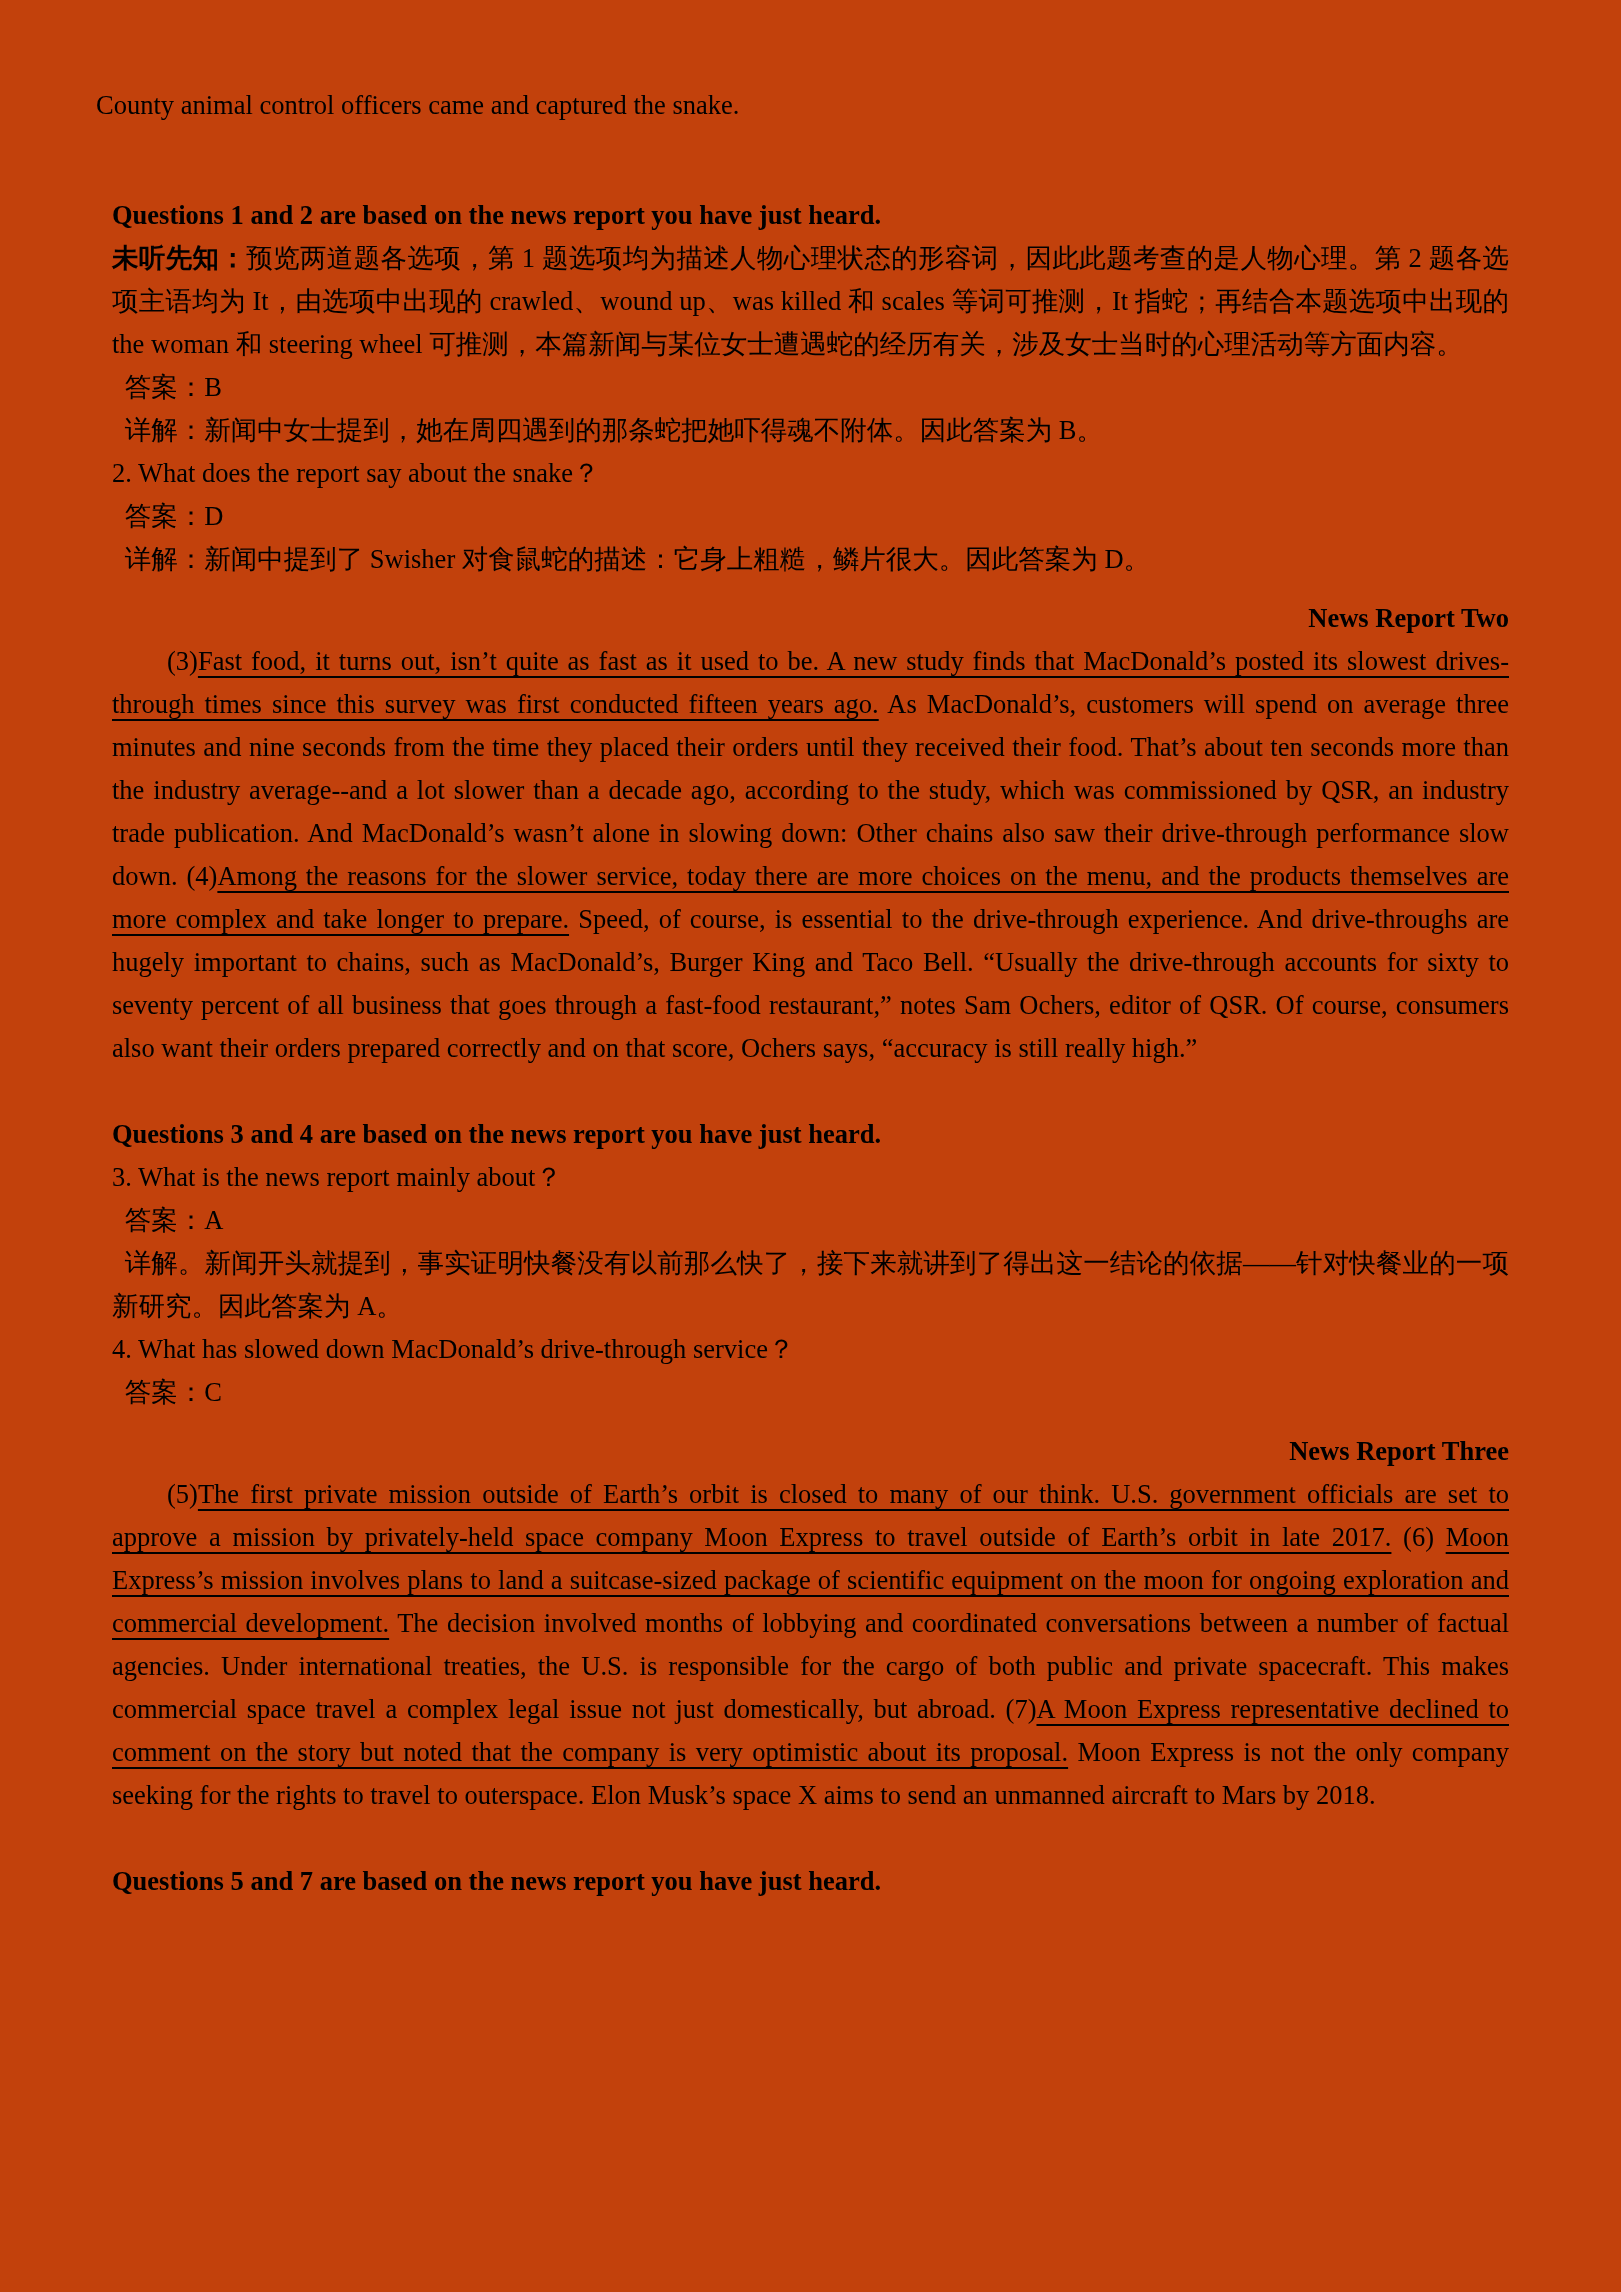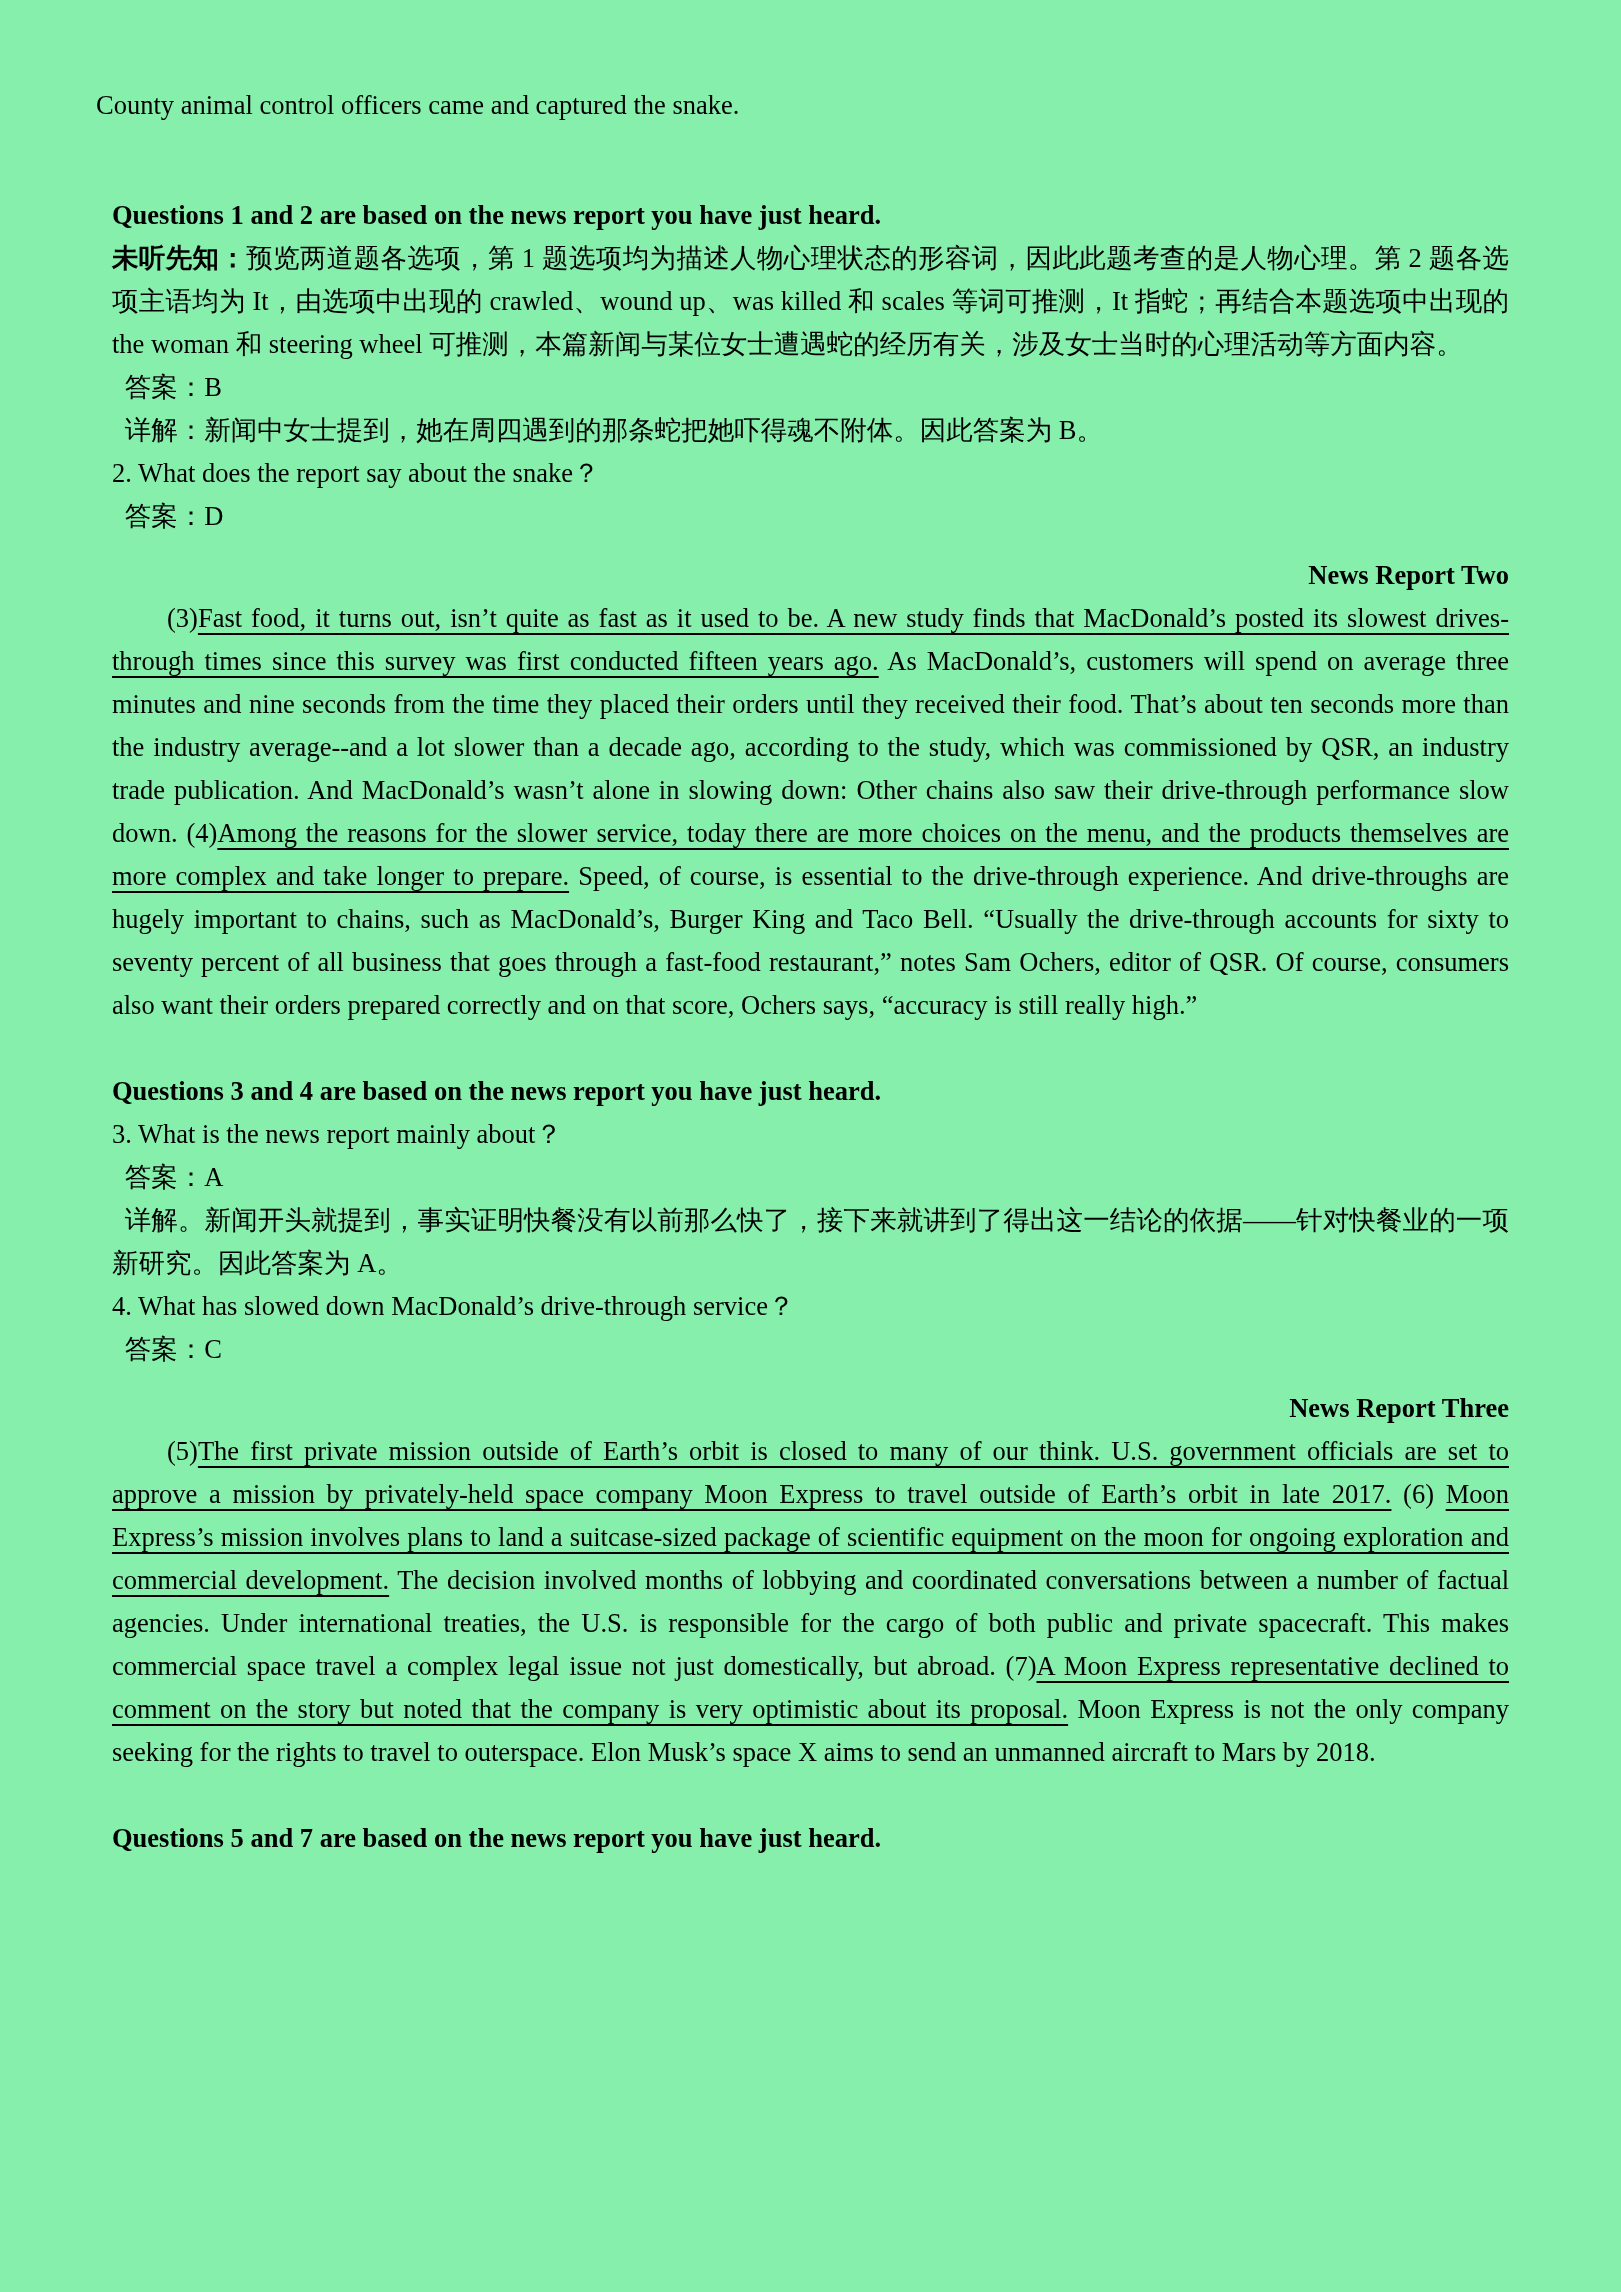--- a/index.html
+++ b/index.html
@@ -2,21 +2,21 @@
 <html><head>
 <meta charset="utf-8">
 <style>
   html,body{margin:0;padding:0;background:#ffffff;}
   body{width:1621px;min-height:2293px;}
   .page{
     box-sizing:border-box;
     width:1621px;
     min-height:2293px;
     padding:84px 96px 39px 96px;
-    background:#86efac;
+    background:#c2410c;
     color:#000000;
     font-family:"Liberation Serif","DejaVu Serif",serif;
     font-size:26.5px;
     line-height:43px;
   }
   p{margin:0;padding:0;}
   section{margin:16px;padding:0;}
   .para{text-align:justify;}
   .bold{font-weight:bold;}
   .heading{text-align:right;font-weight:bold;}
@@ -40,20 +40,21 @@
 
   <div class="spacer-lg"></div>
 
   <section>
     <p class="bold">Questions 1 and 2 are based on the news report you have just heard.</p>
     <p class="para"><span class="bold">未听先知：</span><span>预览两道题各选项，第 1 题选项均为描述人物心理状态的形容词，因此此题考查的是人物心理。第 2 题各选项主语均为 It，由选项中出现的 crawled、wound up、was killed 和 scales 等词可推测，It 指蛇；再结合本题选项中出现的 the woman 和 steering wheel 可推测，本篇新闻与某位女士遭遇蛇的经历有关，涉及女士当时的心理活动等方面内容。</span></p>
     <p class="ans">答案：B</p>
     <p class="expl">详解：新闻中女士提到，她在周四遇到的那条蛇把她吓得魂不附体。因此答案为 B。</p>
     <p>2. What does the report say about the snake？</p>
     <p class="ans">答案：D</p>
+    <p class="expl">详解：新闻中提到了 Swisher 对食鼠蛇的描述：它身上粗糙，鳞片很大。因此答案为 D。</p>
   </section>
 
   <section>
     <p class="heading">News Report Two</p>
     <p class="para passage"><span>(3)</span><span class="useg">Fast food, it turns out, isn’t quite as fast as it used to be. A new study finds that MacDonald’s posted its slowest drives-through times since this survey was first conducted fifteen years ago.</span><span> As MacDonald’s, customers will spend on average three minutes and nine seconds from the time they placed their orders until they received their food. That’s about ten seconds more than the industry average--and a lot slower than a decade ago, according to the study, which was commissioned by QSR, an industry trade publication. And MacDonald’s wasn’t alone in slowing down: Other chains also saw their drive-through performance slow down. (4)</span><span class="useg">Among the reasons for the slower service, today there are more choices on the menu, and the products themselves are more complex and take longer to prepare.</span><span> Speed, of course, is essential to the drive-through experience. And drive-throughs are hugely important to chains, such as MacDonald’s, Burger King and Taco Bell. “Usually the drive-through accounts for sixty to seventy percent of all business that goes through a fast-food restaurant,” notes Sam Ochers, editor of QSR. Of course, consumers also want their orders prepared correctly and on that score, Ochers says, “accuracy is still really high.”</span></p>
     <div class="spacer"></div>
     <p class="bold">Questions 3 and 4 are based on the news report you have just heard.</p>
     <p>3. What is the news report mainly about？</p>
     <p class="ans">答案：A</p>
     <p class="expl">详解。新闻开头就提到，事实证明快餐没有以前那么快了，接下来就讲到了得出这一结论的依据——针对快餐业的一项新研究。因此答案为 A。</p>

